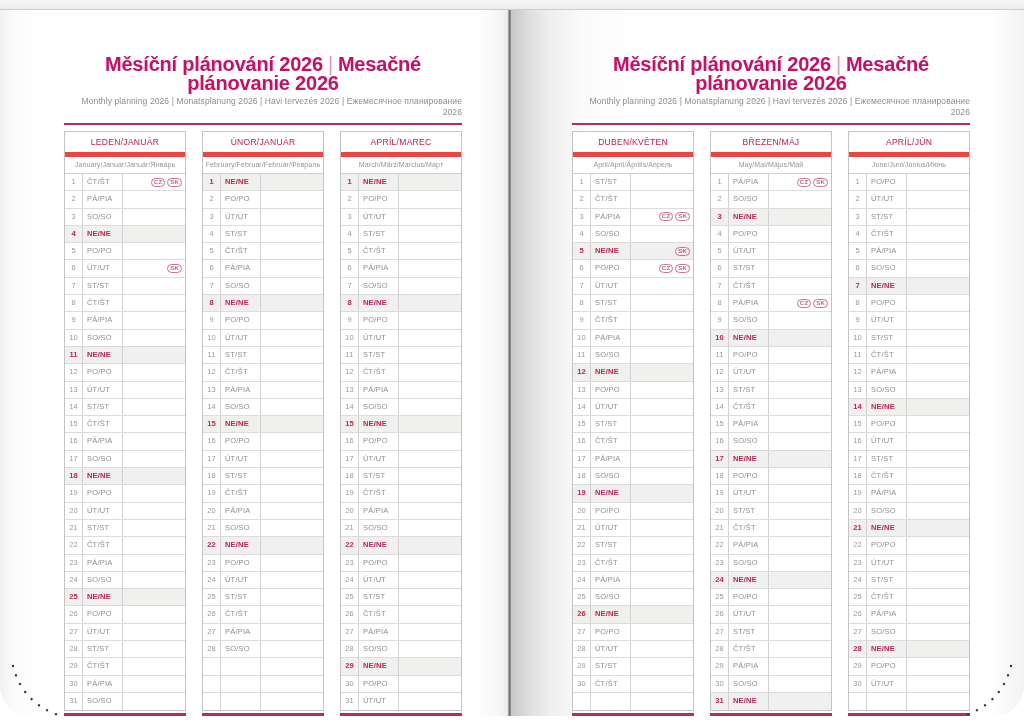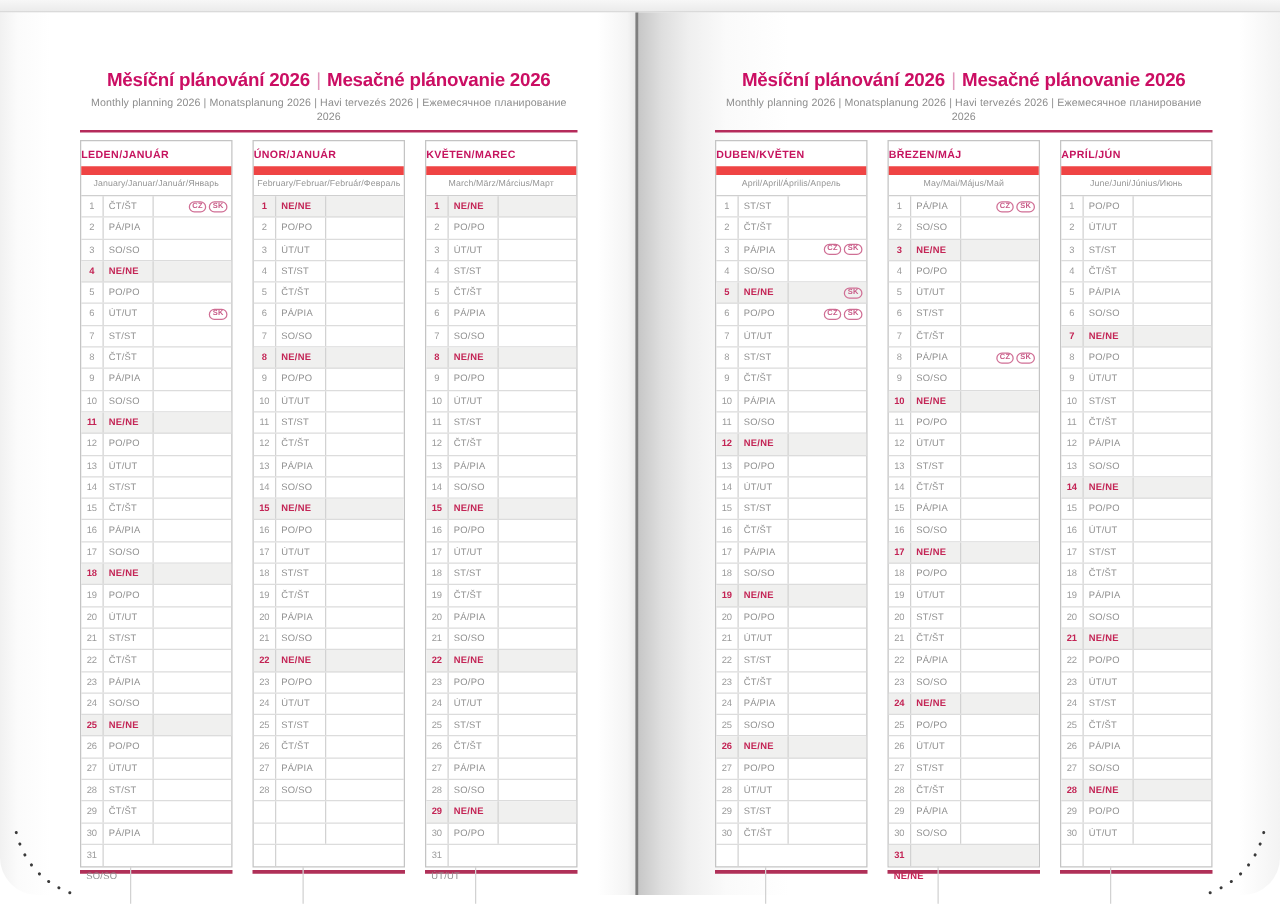--- a/index.html
+++ b/index.html
@@ -29,44 +29,44 @@
   .spine{
     position:absolute;left:508px;top:0;bottom:0;width:3px;
     background:linear-gradient(to right,#bdbdbd,#6f6f6f 50%,#9e9e9e);
   }
   .content{position:absolute;top:45px;width:398px;}
   .page-left .content{left:64px;}
   .page-right .content{left:61px;}
 
   .p-title{
     margin:0;text-align:center;color:#cb0e63;
-    font-size:15px;line-height:19px;font-weight:bold;letter-spacing:-0.2px;
+    font-size:20px;line-height:19px;font-weight:bold;letter-spacing:-0.2px;
   }
   .p-title .sep{color:#e executed096bb;}
   .p-title .sep{color:#e096bb;font-weight:normal;padding:0 5px;}
   .p-sub{
-    text-align:center;color:#8d8d8d;font-size:8.5px;line-height:11px;margin-top:3px;letter-spacing:0.1px;
+    text-align:right;color:#8d8d8d;font-size:8.5px;line-height:11px;margin-top:3px;letter-spacing:0.1px;
   }
   .p-rule{height:2px;background:#b52b5b;margin-top:5px;}
 
   .months{display:flex;justify-content:space-between;margin-top:6px;}
   .month{width:122px;}
   .m-box{border:1px solid #c4c4c4;background:#ffffff;}
   .m-head{
-    height:20px;line-height:20px;
-    color:#c6155f;font-weight:bold;font-size:8.5px;letter-spacing:0.3px;
-    border-bottom:7px solid #ef4444;
+    height:20px;line-height:20px;text-align:center;
+    color:#c6155f;font-weight:normal;font-size:8.5px;letter-spacing:0.3px;
+    border-bottom:5px solid #ef4444;
   }
   .m-sub{
     height:16px;line-height:16px;text-align:center;
     color:#959595;font-size:7px;letter-spacing:0.1px;
     border-bottom:1px solid #cfcfcf;
   }
   .m-row{display:flex;height:17.3px;border-bottom:1px solid #dcdcdc;box-sizing:border-box;}
-  .m-row:last-child{border-bottom:none;flex-direction:column;}
+  .m-row:last-child{border-bottom:none;}
   .c-num{
     width:17px;flex:0 0 17px;border-right:1px solid #d2d2d2;
     text-align:center;color:#9a9a9a;font-size:7.5px;line-height:16.5px;
   }
   .c-day{
     width:40px;flex:0 0 40px;border-right:1px solid #d2d2d2;
     padding-left:4px;box-sizing:border-box;
     color:#8f8f8f;font-size:7.5px;line-height:16.5px;letter-spacing:0.2px;
   }
   .c-note{flex:1;display:flex;justify-content:flex-end;align-items:center;gap:2px;padding-right:3px;}
@@ -417,21 +417,21 @@
               <div class="m-row">
                 <div class="c-num"></div>
                 <div class="c-day"></div>
                 <div class="c-note"></div>
               </div>
             </div>
             <div class="m-line"></div>
           </div>
           <div class="month">
             <div class="m-box">
-              <div class="m-head">KVĚTEN/MAREC</div>
+              <div class="m-head">APRÍL/MAREC</div>
               <div class="m-sub">March/März/Március/Март</div>
               <div class="m-row sun">
                 <div class="c-num">1</div>
                 <div class="c-day">NE/NE</div>
                 <div class="c-note"></div>
               </div>
               <div class="m-row">
                 <div class="c-num">2</div>
                 <div class="c-day">PO/PO</div>
                 <div class="c-note"></div>

